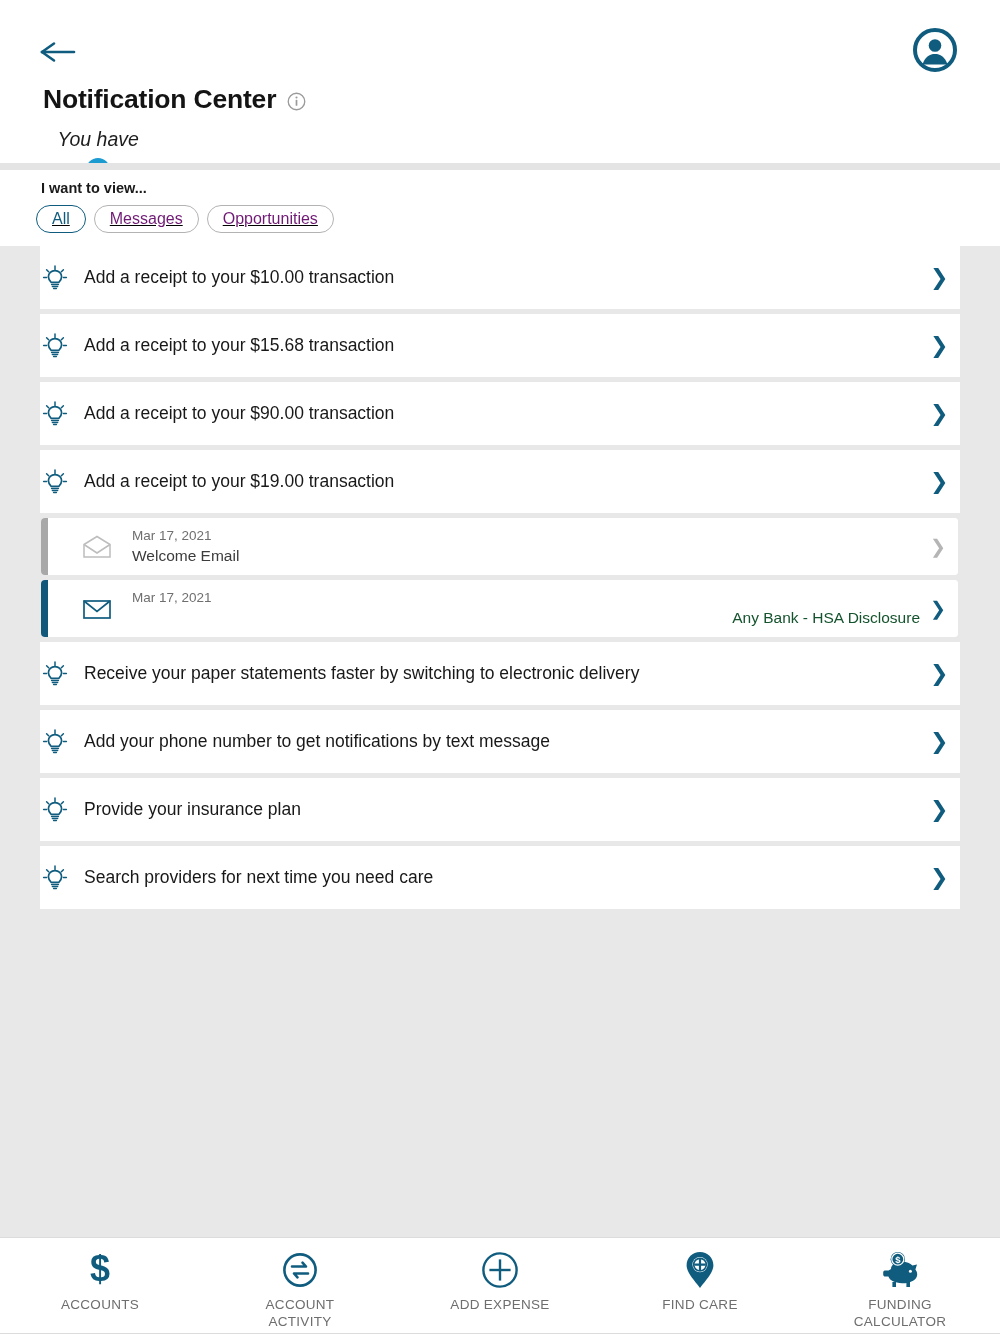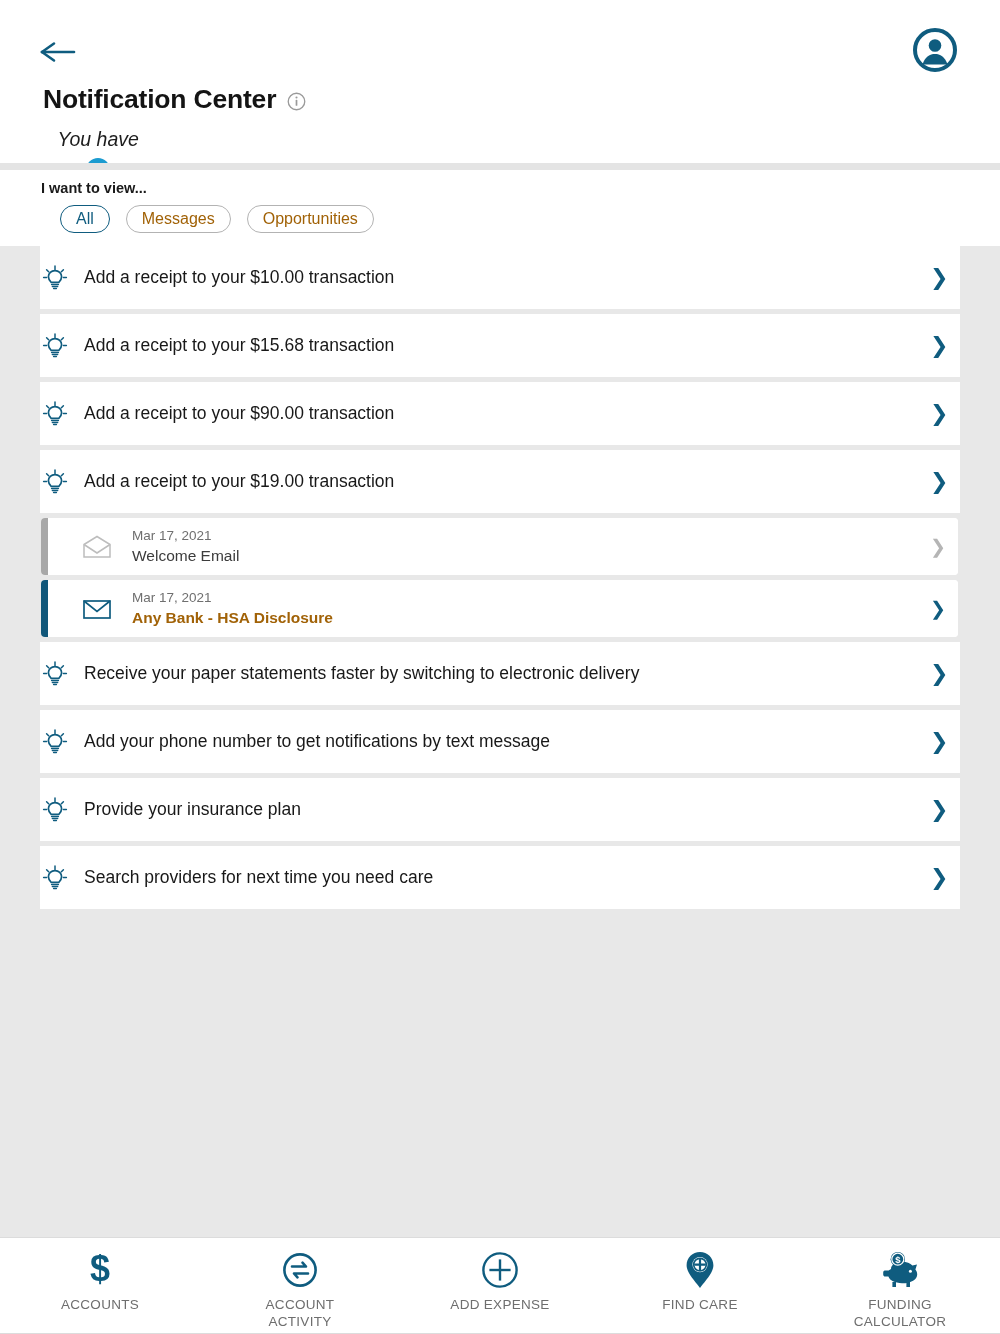--- a/index.html
+++ b/index.html
@@ -127,32 +127,33 @@
     position: absolute;
     left: 41px;
     top: 10px;
     font-size: 14.5px;
     font-weight: bold;
     color: #1a1a1a;
   }
 
   .pill-row {
     position: absolute;
-    left: 60px;
+    left: 36px;
     top: 35px;
     display: flex;
-    gap: 16px;
+    gap: 8px;
+    text-decoration: underline;
   }
 
   .pill {
     height: 28px;
     padding: 0 15px;
     border-radius: 14px;
     border: 1.6px solid #b3b3b3;
-    color: #a16207;
+    color: #701a75;
     background: #ffffff;
     font-size: 16px;
     display: inline-flex;
     align-items: center;
     justify-content: center;
     cursor: pointer;
     white-space: nowrap;
   }
 
   .pill.active {
@@ -240,22 +241,23 @@
     line-height: 1.45;
   }
 
   .msg-subject {
     font-size: 15.5px;
     color: #3c3c3c;
     line-height: 1.35;
   }
 
   .msg-subject.unread {
-    font-weight: bold;
-    color: #a16207;
+    font-weight: normal;
+    color: #14532d;
+    text-align: right;
   }
 
   .chev {
     flex: none;
     width: 12px;
     margin-left: 10px;
     font-size: 22px;
     line-height: 1;
     color: #0f5c7f;
     text-align: center;

